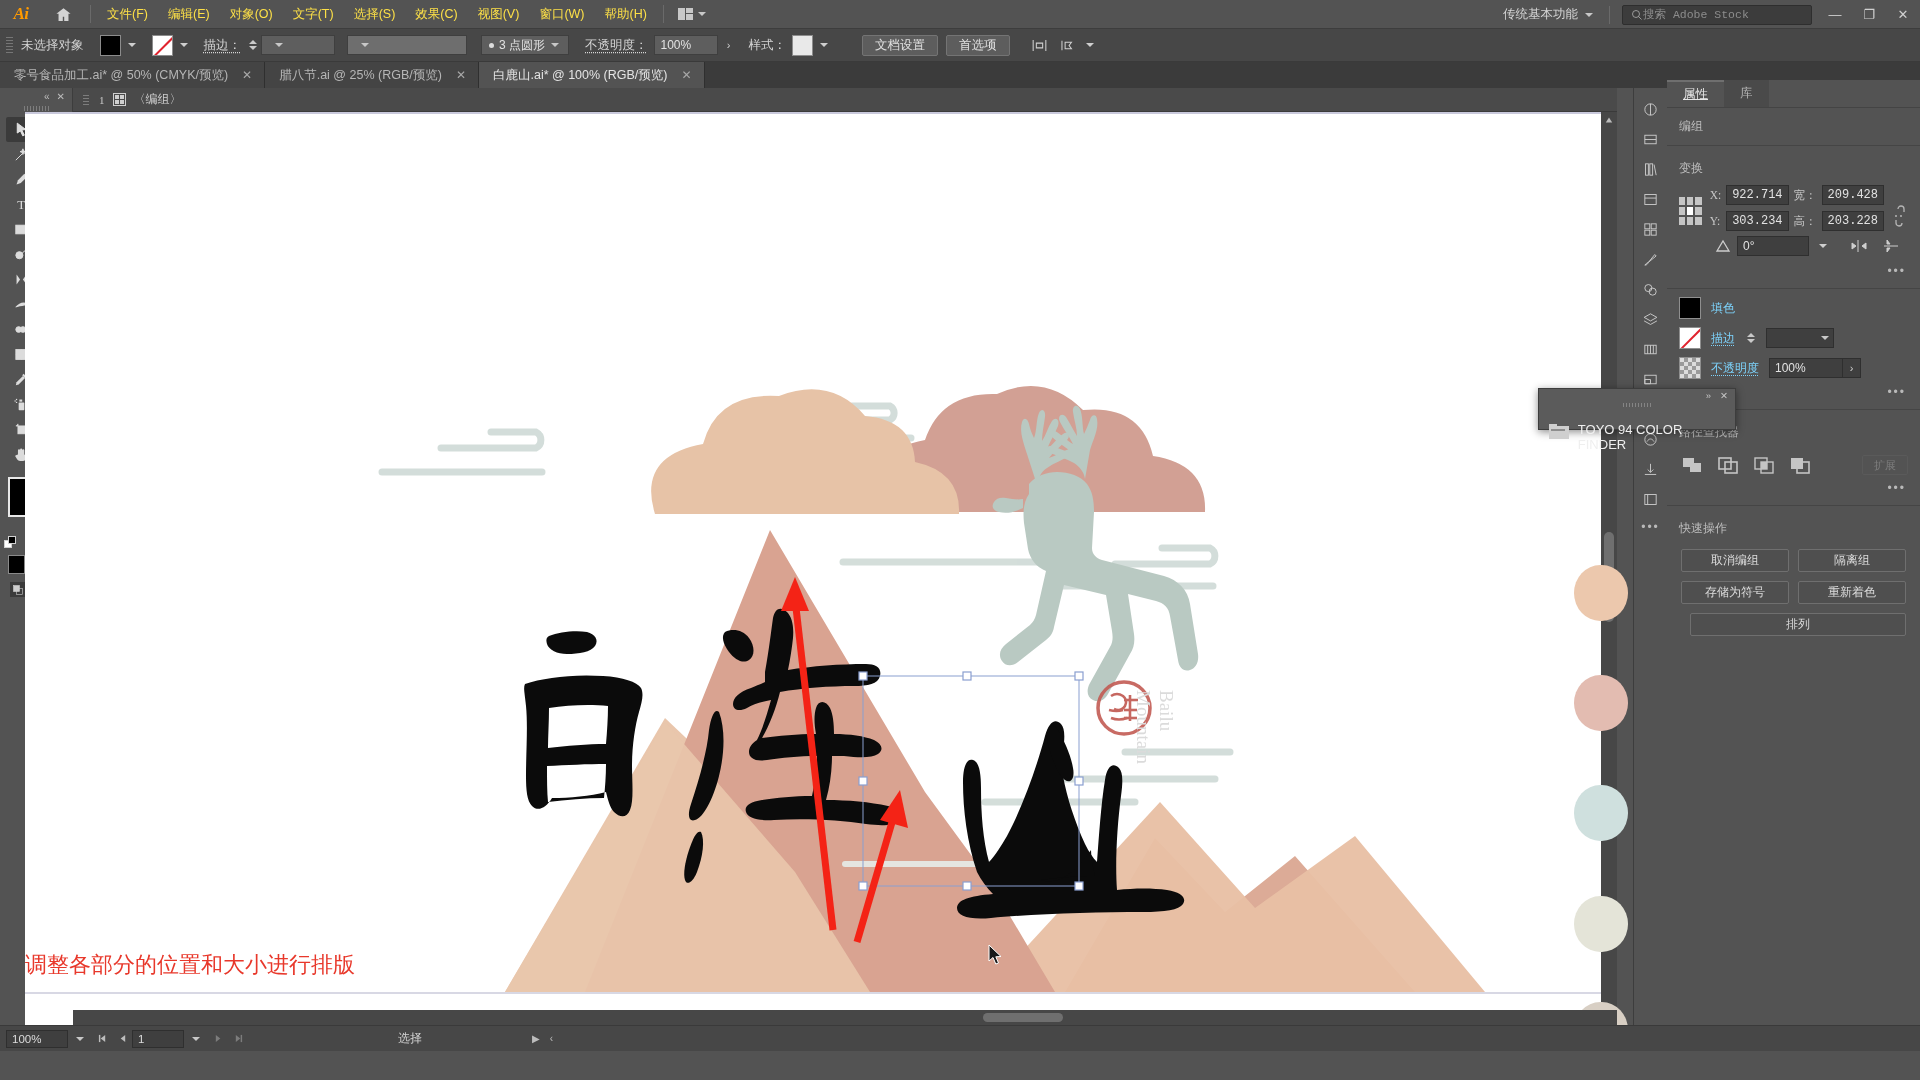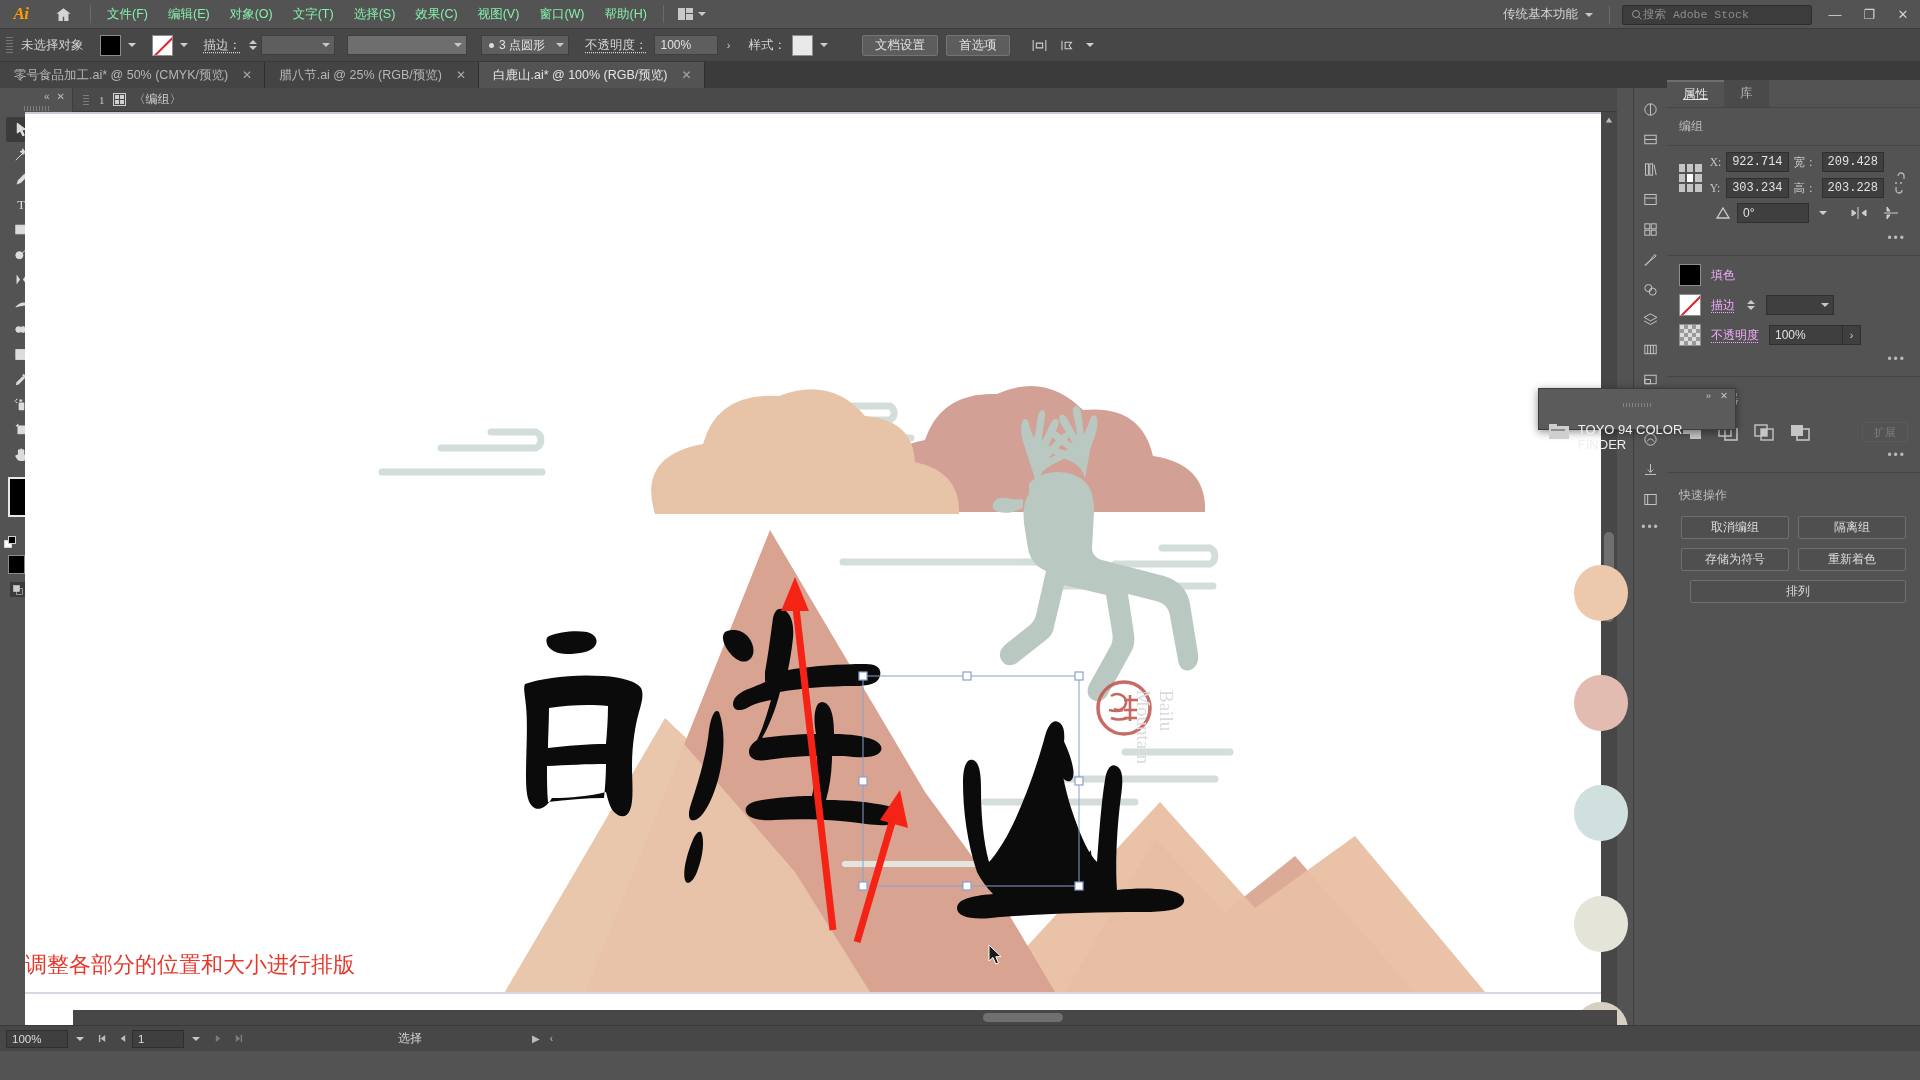--- a/index.html
+++ b/index.html
@@ -21,21 +21,21 @@
   .ai-logo {
     width: 42px; height: 29px; display: flex; align-items: center; justify-content: center;
     color: #ff9a00; font-weight: bold; font-size: 17px; letter-spacing: -.5px;
     font-family: "Liberation Serif", serif; font-style: italic;
   }
   .home-btn { width: 42px; height: 29px; display:flex; align-items:center; justify-content:center; }
   .home-btn svg { width: 17px; height: 17px; fill: #d4d4d4; }
   .menu-sep { width:1px; height:18px; background:#6a6a6a; margin:0 6px; }
   .menu-items { display: flex; align-items: center; gap: 0px; }
   .menu-item {
-    padding: 4px 10px; font-size: 12.5px; color: #86efac; white-space: nowrap;
+    padding: 4px 10px; font-size: 12.5px; color: #fde047; white-space: nowrap;
   }
   .arrange-icon { display:flex; align-items:center; gap:5px; padding: 3px 8px; }
   .arrange-sq { width:15px; height:12px; position:relative; }
   .arrange-sq i { position:absolute; background:#c8c8c8; display:block; }
   .arrange-sq i:nth-child(1){ left:0; top:0; width:7px; height:12px; }
   .arrange-sq i:nth-child(2){ left:8px; top:0; width:7px; height:5px; }
   .arrange-sq i:nth-child(3){ left:8px; top:6px; width:7px; height:6px; }
   .chev { width:0;height:0;border-left:4px solid transparent;border-right:4px solid transparent;border-top:4.5px solid #c8c8c8; }
   .menubar-right { position:absolute; right:0; top:0; height:29px; display:flex; align-items:center; }
   .workspace-sel { display:flex; align-items:center; gap:7px; font-size:12.5px; color:#d6d6d6; padding: 0 10px; }
@@ -74,21 +74,21 @@
   .stepper { width:11px;height:21px; display:flex;flex-direction:column;align-items:center;justify-content:center;gap:2px;}
   .stepper i { width:0;height:0;border-left:4px solid transparent;border-right:4px solid transparent;}
   .stepper i:first-child{ border-bottom:4px solid #c9c9c9;}
   .stepper i:last-child{ border-top:4px solid #c9c9c9;}
   .cb-input {
     height:20px; background:#5e5e5e; border:1px solid #3f3f3f; color:#e2e2e2; font-size:12px;
     display:flex; align-items:center; padding:0 6px;
   }
   .cb-select {
     height:20px; background:#5e5e5e; border:1px solid #3f3f3f; color:#e2e2e2; font-size:12px;
-    display:flex; align-items:center; justify-content:space-between; padding:0 4px 0 7px; gap:6px;
+    display:flex; align-items:center; justify-content:flex-start; padding:0 4px 0 7px; gap:6px;
   }
   .cb-wide { width:120px; background:#6e6e6e; }
   .cb-btn {
     height:21px; background:#5d5d5d; border:1px solid #747474; border-radius:2px; color:#e0e0e0;
     font-size:12.5px; display:flex; align-items:center; justify-content:center; padding:0 12px; margin-right:8px;
   }
   .cb-icobtn { width:28px;height:24px; display:flex;align-items:center;justify-content:center; }
   .cb-icobtn svg { stroke:#d2d2d2; fill:none; stroke-width:1.3; }
   .dotcircle { width:5px;height:5px;border-radius:50%;background:#dcdcdc;margin-right:5px;}
 
@@ -216,21 +216,21 @@
   .app-row { display:flex; align-items:center; gap:10px; padding:4px 12px;}
   .app-sw { width:22px;height:22px;border:1px solid #8f8f8f;}
   .app-sw.black{ background:#000;}
   .app-sw.none{ background:#fff; position:relative; overflow:hidden;}
   .app-sw.none::after{content:"";position:absolute;left:-3px;top:9px;width:30px;height:2px;background:#e0232e;transform:rotate(-45deg);}
   .app-sw.checker{
     background-image:linear-gradient(45deg,#9a9a9a 25%,transparent 25%,transparent 75%,#9a9a9a 75%),
                      linear-gradient(45deg,#9a9a9a 25%,transparent 25%,transparent 75%,#9a9a9a 75%);
     background-size:8px 8px; background-position:0 0,4px 4px; background-color:#dcdcdc;
   }
-  .app-label{ font-size:12px;color:#f0abfc; text-decoration:underline; text-decoration-style:dotted; text-underline-offset:3px;}
+  .app-label{ font-size:12px;color:#7dd3fc; text-decoration:underline; text-decoration-style:dotted; text-underline-offset:3px;}
   .app-label.plain{ text-decoration:none;}
   .opacity-in { height:20px;width:74px;background:#3f3f3f;border:1px solid #2f2f2f;color:#e2e2e2;font-size:12px;display:flex;align-items:center;padding:0 5px;}
   .arrow-btn { width:18px;height:20px;display:flex;align-items:center;justify-content:center;color:#cfcfcf;font-size:11px;background:#3f3f3f;border:1px solid #2f2f2f;border-left:none;}
   .stroke-sel{ height:20px;width:68px;background:#3f3f3f;border:1px solid #2f2f2f;display:flex;align-items:center;justify-content:flex-end;padding-right:4px;}
   .pf-icons { display:flex; gap:14px; padding:8px 12px 4px 14px; align-items:center;}
   .pf-ico { width:22px;height:20px; position:relative; }
   .qa-grid { display:grid; grid-template-columns:1fr 1fr; gap:9px; padding:6px 14px;}
   .qa-btn {
     height:23px; border:1px solid #6f6f6f; background:#4f4f4f; color:#dcdcdc; font-size:12px;
     display:flex; align-items:center; justify-content:center; border-radius:2px;
@@ -923,20 +923,21 @@
 
   <div class="rpanel">
     <div class="rp-tabs">
       <div class="rp-tab active">属性</div>
       <div class="rp-tab">库</div>
     </div>
 
     <div class="rp-section-title">编组</div>
     <div class="rp-sep"></div>
 
+    <div class="rp-section-title">变换</div>
     <div class="xform">
       <div class="anchor-grid">
         <i></i>
           <i></i>
           <i></i>
           <i></i>
           <i class="center"></i>
           <i></i>
           <i></i>
           <i></i>

